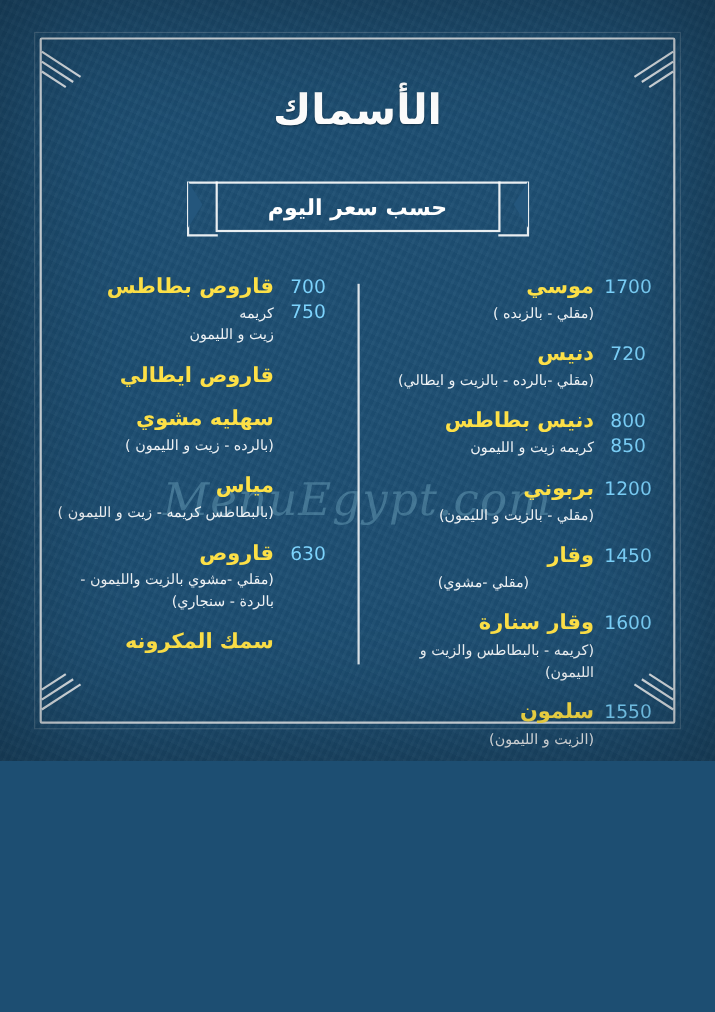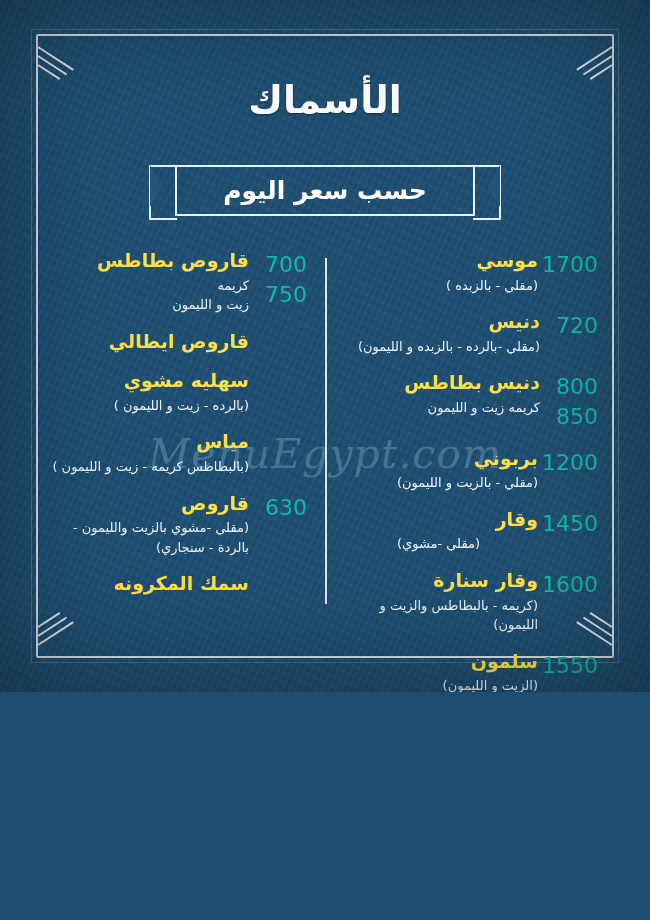--- a/index.html
+++ b/index.html
@@ -99,21 +99,21 @@
     left: 0;
     width: 100%;
     display: flex;
     justify-content: center;
   }
   .ribbon {
     position: relative;
     border: 2px solid rgba(255,255,255,0.9);
     padding: 9px 46px;
     color: #ffffff;
-    font-size: 25px;
+    font-size: 20px;
     font-weight: bold;
   }
   .ribbon .tail {
     position: absolute;
     top: -2px;
     width: 26px;
     height: calc(100% + 4px);
     border-top: 2px solid rgba(255,255,255,0.9);
     border-bottom: 2px solid rgba(255,255,255,0.9);
   }
@@ -173,24 +173,24 @@
     background: rgba(255,255,255,0.85);
   }
 
   .item {
     display: flex;
     flex-direction: row;
     align-items: flex-start;
     margin-bottom: 14px;
   }
   .item .price {
-    color: #14b8a6;
-    font-size: 22px;
+    color: #7dd3fc;
+    font-size: 17px;
     min-width: 54px;
-    text-align: right;
+    text-align: center;
     direction: ltr;
     padding-top: 2px;
     white-space: pre-line;
     line-height: 1.35;
   }
   .item .texts {
     flex: 1;
     text-align: right;
     padding-right: 4px;
   }
@@ -259,21 +259,21 @@
           <div class="price">1700</div>
           <div class="texts">
             <div class="name">موسي</div>
             <div class="desc" style="white-space: pre-line;">(مقلي - بالزبده )</div>
           </div>
         </div>
         <div class="item">
           <div class="price">720</div>
           <div class="texts">
             <div class="name">دنيس</div>
-            <div class="desc" style="white-space: pre-line;">(مقلي -بالرده - بالزبده و الليمون)</div>
+            <div class="desc" style="white-space: pre-line;">(مقلي -بالرده - بالزيت و ايطالي)</div>
           </div>
         </div>
         <div class="item">
           <div class="price">800
 850</div>
           <div class="texts">
             <div class="name">دنيس بطاطس</div>
             <div class="desc" style="white-space: pre-line;">كريمه  زيت و الليمون</div>
           </div>
         </div>

